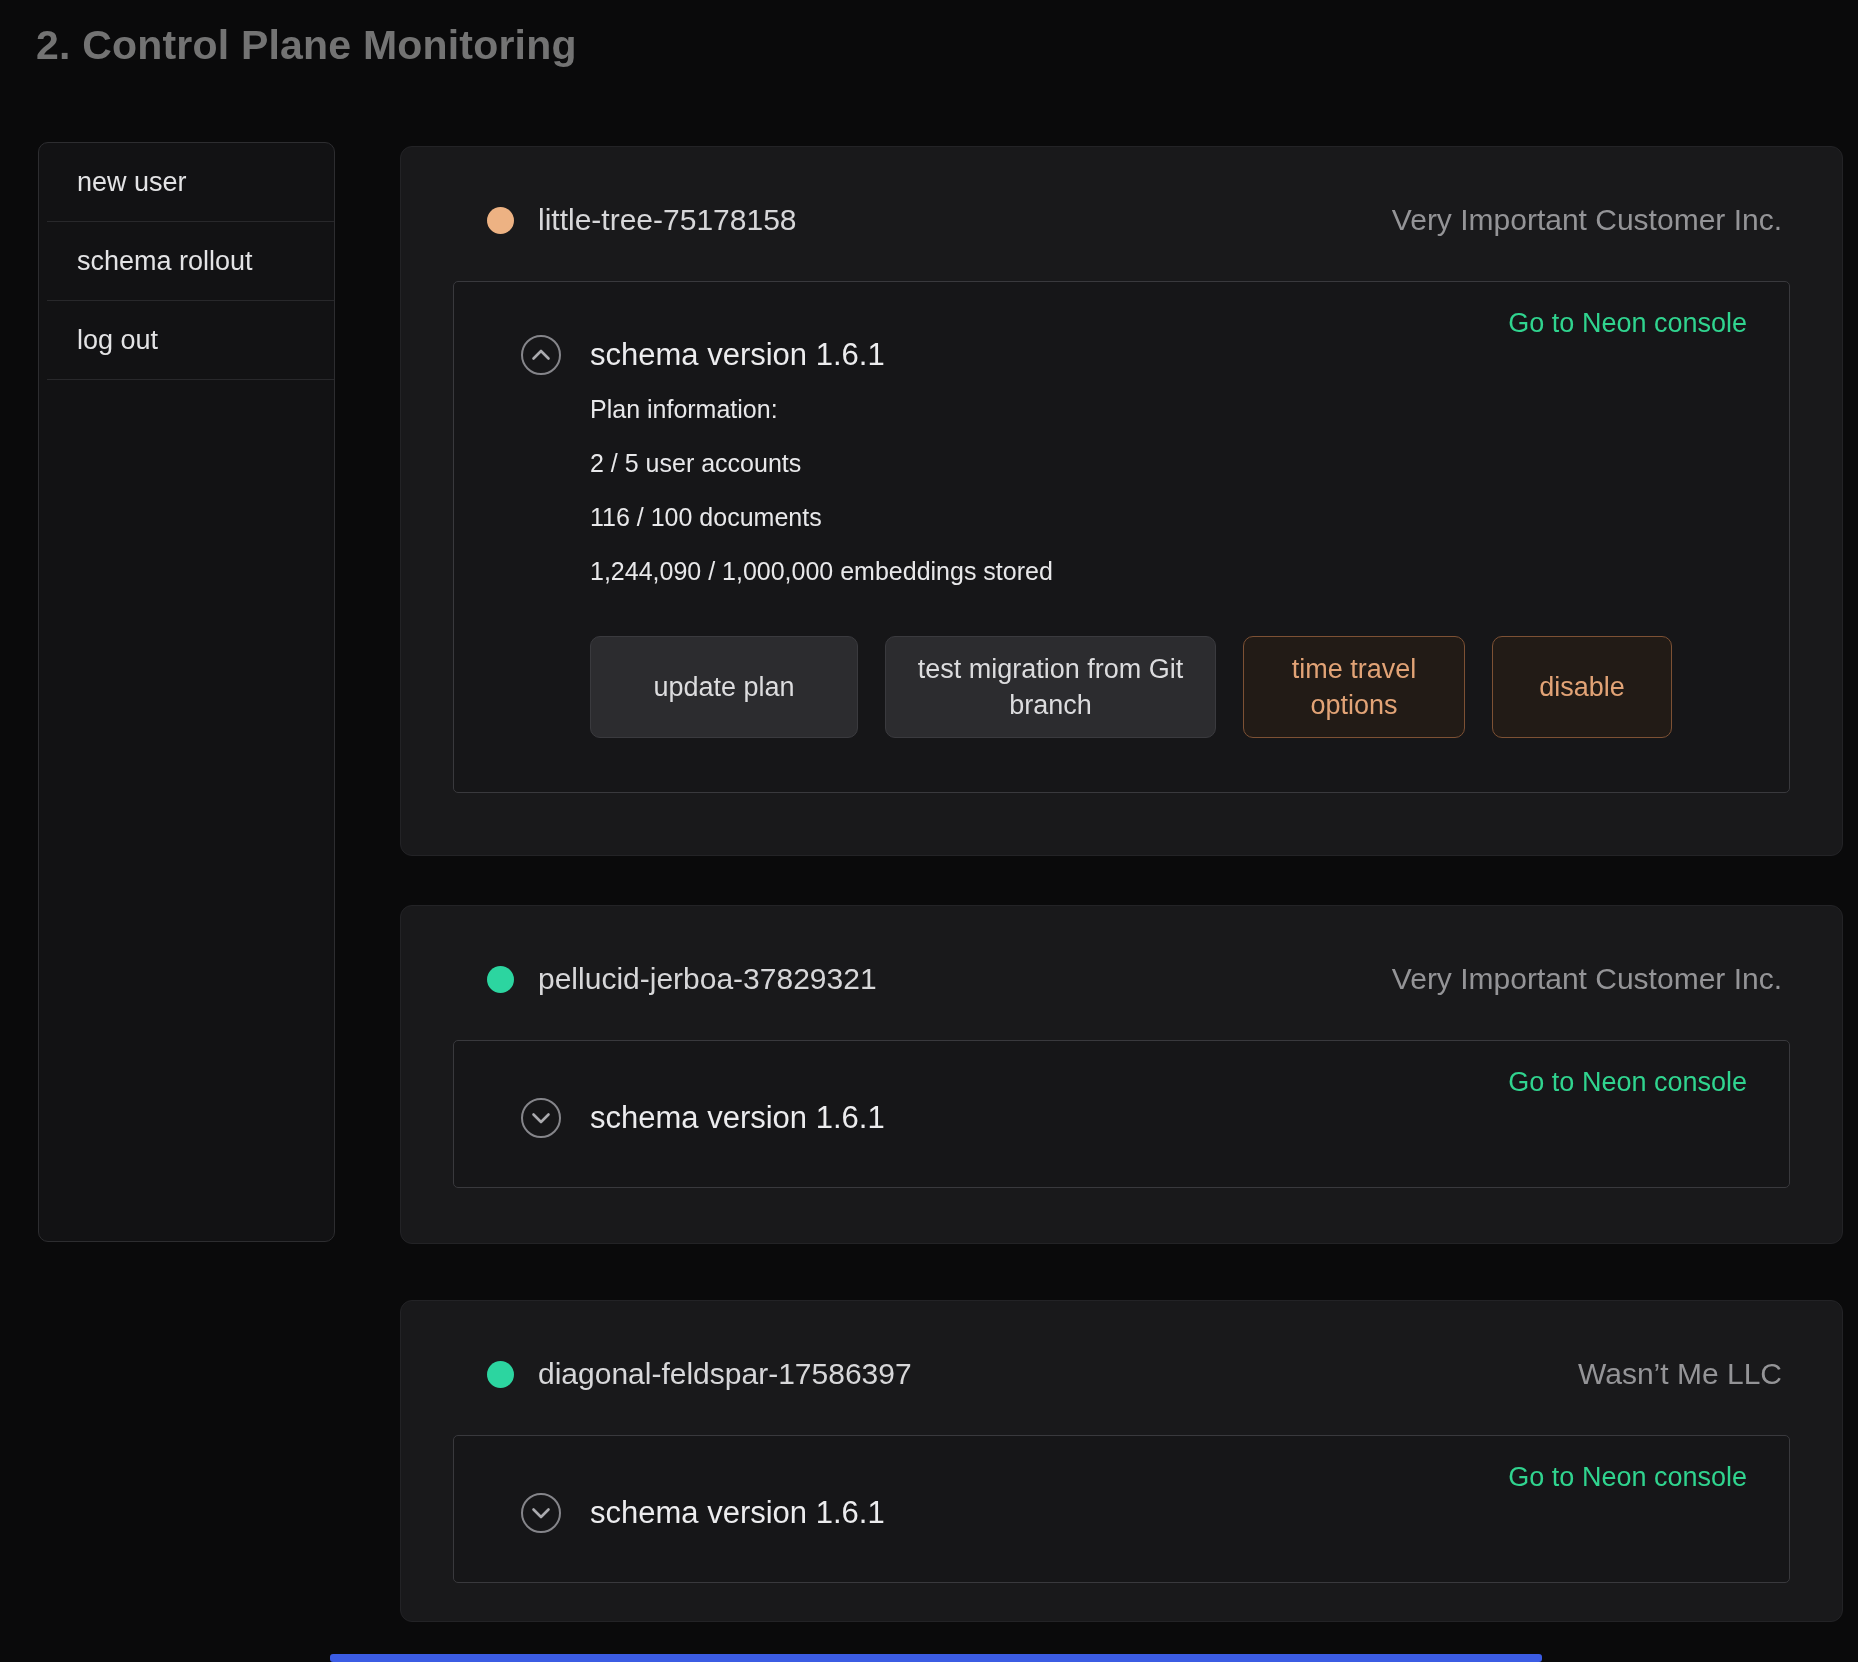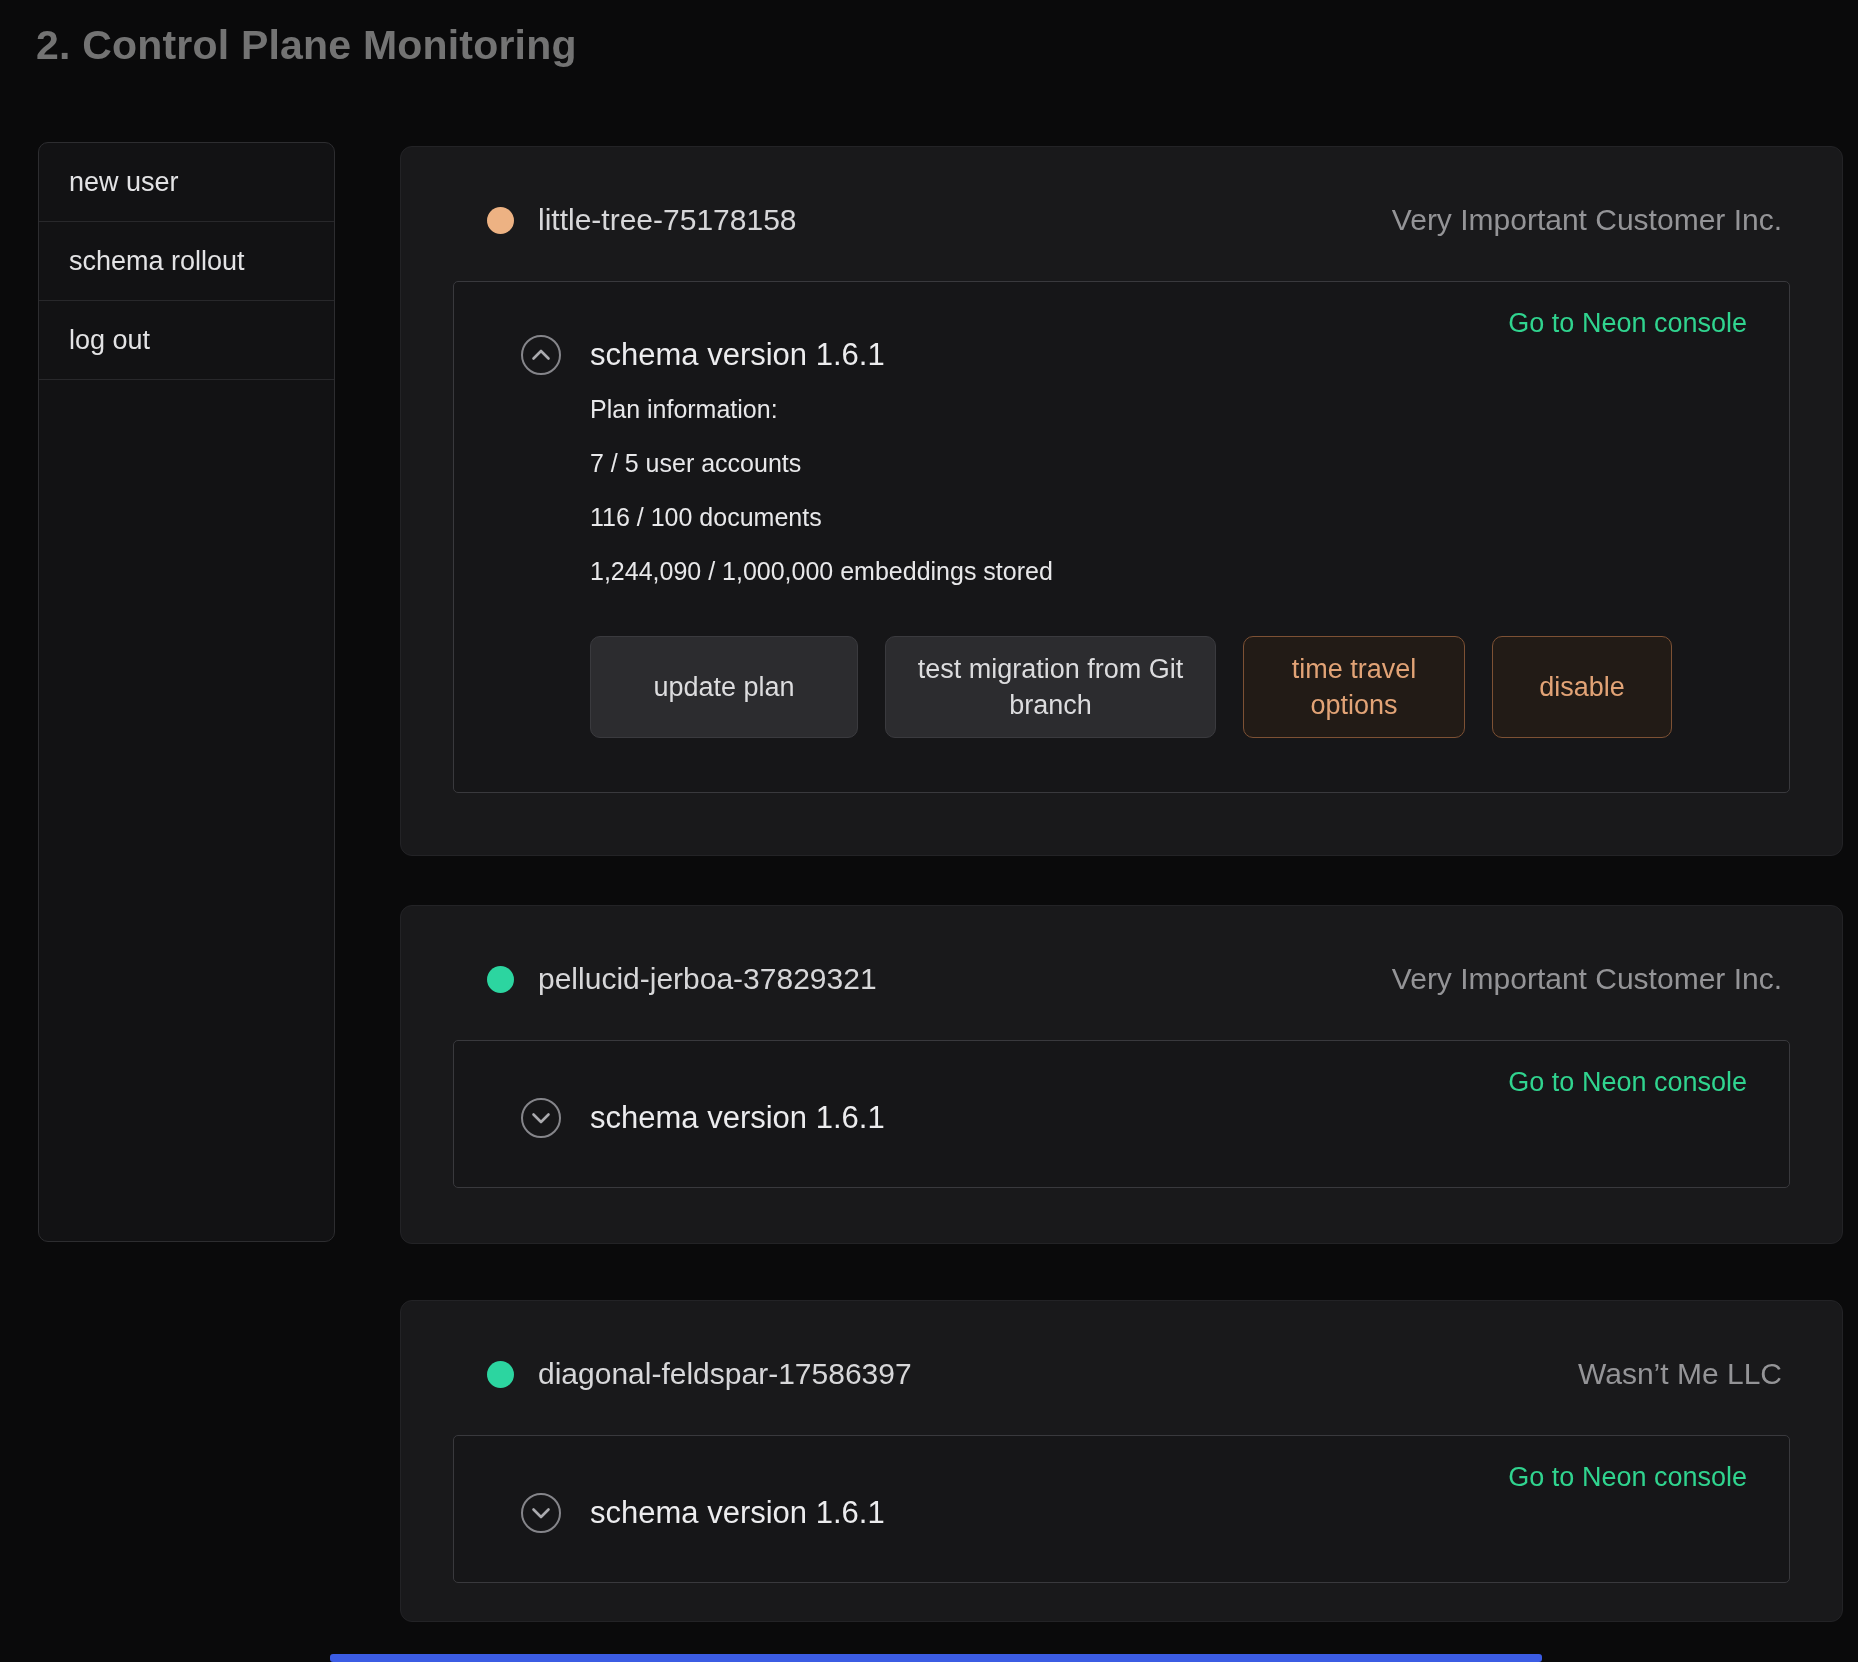--- a/index.html
+++ b/index.html
@@ -10,20 +10,21 @@
   }
   .page-title{
     position:absolute;left:36px;top:22px;margin:0;
     font-size:41px;font-weight:700;letter-spacing:.2px;color:#737373;
   }
   
   .sidebar{
     position:absolute;left:38px;top:142px;width:297px;height:1100px;
     box-sizing:border-box;border:1px solid #2d2d30;border-radius:10px;
     background:#121214;
+    padding-left:8px;
   }
   .side-item{
     height:79px;box-sizing:border-box;display:flex;align-items:center;
     padding-left:30px;font-size:27px;color:#e3e3e5;
     border-bottom:1px solid #28282b;cursor:pointer;
   }
   
   .card{
     position:absolute;left:400px;width:1443px;box-sizing:border-box;
     background:#19191b;border:1px solid #232326;border-radius:12px;
@@ -95,21 +96,21 @@
       <div class="panel-row">
         <span class="chev">
           <svg width="42" height="42" viewBox="0 0 42 42">
             <circle cx="21" cy="21" r="19" fill="none" stroke="#85858a" stroke-width="2"></circle>
             <path d="M13.5 24.5 L21 17 L28.5 24.5" fill="none" stroke="#aaaaae" stroke-width="2.6" stroke-linecap="round" stroke-linejoin="round"></path>
           </svg>
         </span>
         <div class="panel-text">
           <div class="schema">schema version 1.6.1</div>
           <div class="plan-line">Plan information:</div>
-          <div class="plan-line">7 / 5 user accounts</div>
+          <div class="plan-line">2 / 5 user accounts</div>
           <div class="plan-line">116 / 100 documents</div>
           <div class="plan-line">1,244,090 / 1,000,000 embeddings stored</div>
           <div class="btn-row">
             <button class="btn" style="width:268px">update plan</button>
             <button class="btn" style="width:331px">test migration from Git branch</button>
             <button class="btn warn" style="width:222px">time travel options</button>
             <button class="btn warn" style="width:180px">disable</button>
           </div>
         </div>
       </div>

